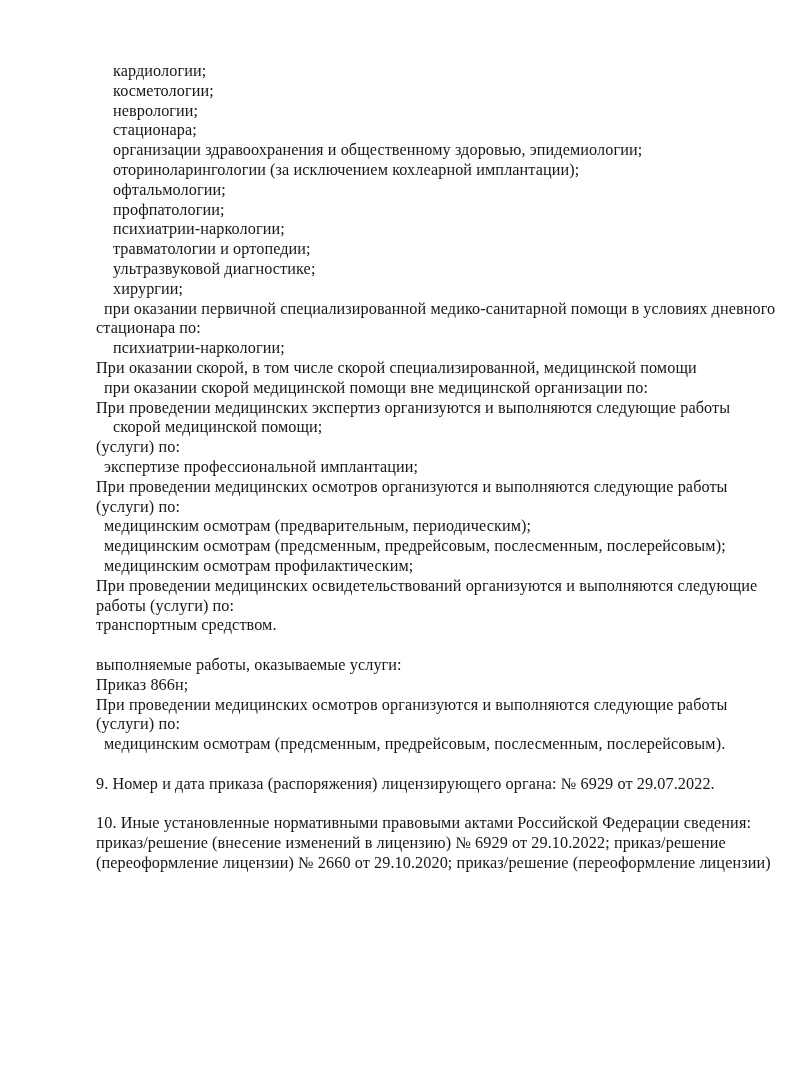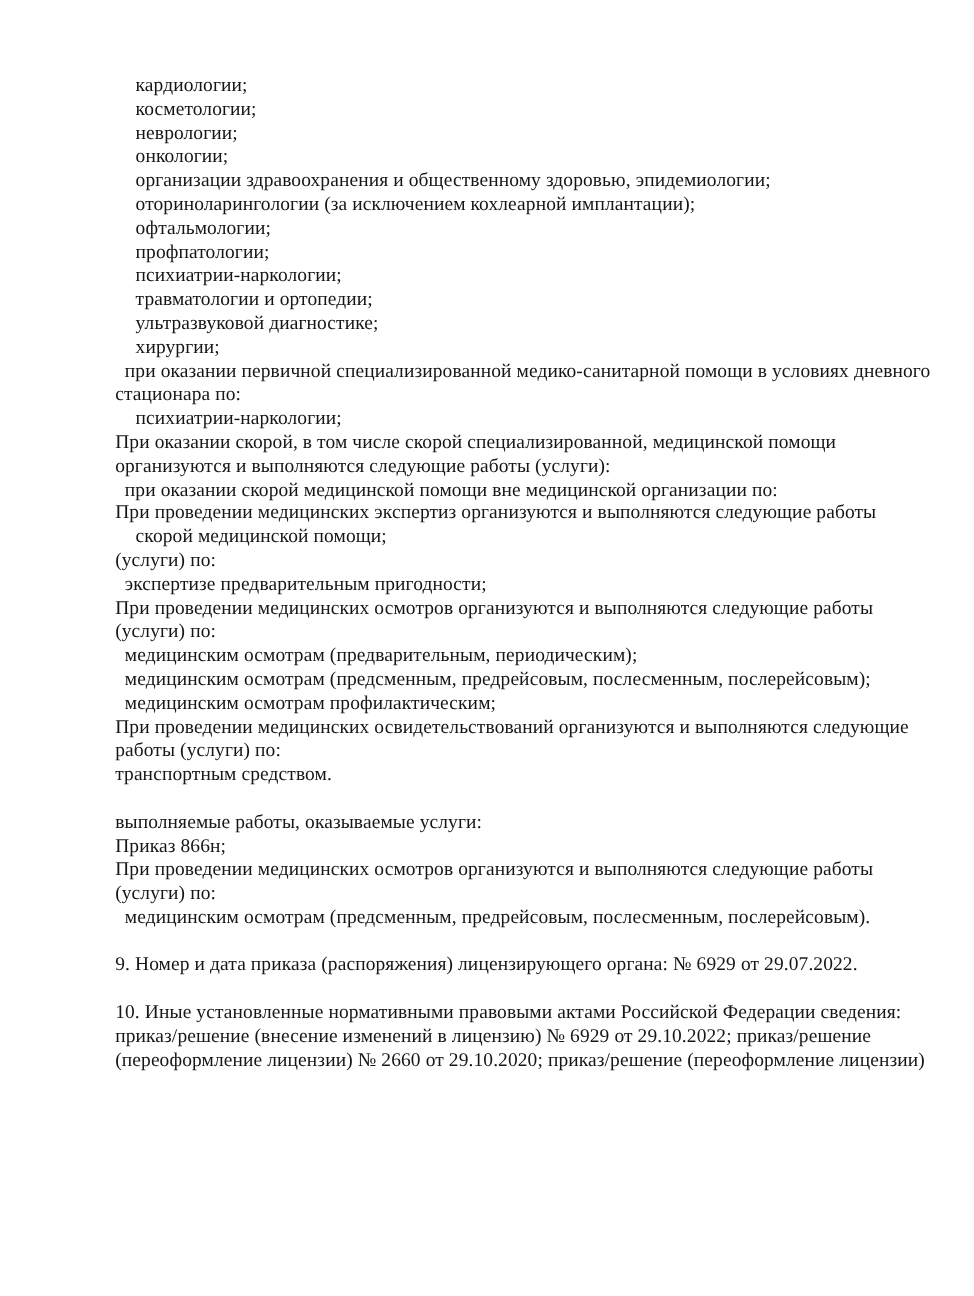--- a/index.html
+++ b/index.html
@@ -34,39 +34,38 @@
   .blank-line { height: 19.8px; }
 </style>
 </head>
 <body>
 
 <div class="page">
   <div class="doc">
       <div class="line ind-2">кардиологии;</div>
       <div class="line ind-2">косметологии;</div>
       <div class="line ind-2">неврологии;</div>
-      <div class="line ind-2">онкологии;</div>
+      <div class="line ind-2">стационара;</div>
       <div class="line ind-2">организации здравоохранения и общественному здоровью, эпидемиологии;</div>
       <div class="line ind-2">оториноларингологии (за исключением кохлеарной имплантации);</div>
       <div class="line ind-2">офтальмологии;</div>
       <div class="line ind-2">профпатологии;</div>
       <div class="line ind-2">психиатрии-наркологии;</div>
       <div class="line ind-2">травматологии и ортопедии;</div>
       <div class="line ind-2">ультразвуковой диагностике;</div>
       <div class="line ind-2">хирургии;</div>
       <div class="line ind-1">при оказании первичной специализированной медико-санитарной помощи в условиях дневного</div>
       <div class="line">стационара по:</div>
       <div class="line ind-2">психиатрии-наркологии;</div>
       <div class="line">При оказании скорой, в том числе скорой специализированной, медицинской помощи</div>
-      <div class="line">организуются и выполняются следующие работы (услуги):</div>
       <div class="line ind-1">при оказании скорой медицинской помощи вне медицинской организации по:</div>
       <div class="line">При проведении медицинских экспертиз организуются и выполняются следующие работы</div>
       <div class="line ind-2">скорой медицинской помощи;</div>
       <div class="line">(услуги) по:</div>
-      <div class="line ind-1">экспертизе предварительным пригодности;</div>
+      <div class="line ind-1">экспертизе профессиональной имплантации;</div>
       <div class="line">При проведении медицинских осмотров организуются и выполняются следующие работы</div>
       <div class="line">(услуги) по:</div>
       <div class="line ind-1">медицинским осмотрам (предварительным, периодическим);</div>
       <div class="line ind-1">медицинским осмотрам (предсменным, предрейсовым, послесменным, послерейсовым);</div>
       <div class="line ind-1">медицинским осмотрам профилактическим;</div>
       <div class="line">При проведении медицинских освидетельствований организуются и выполняются следующие</div>
       <div class="line">работы (услуги) по:</div>
       <div class="line">транспортным средством.</div>
       <div class="blank-line"></div>
       <div class="line">выполняемые работы, оказываемые услуги:</div>

